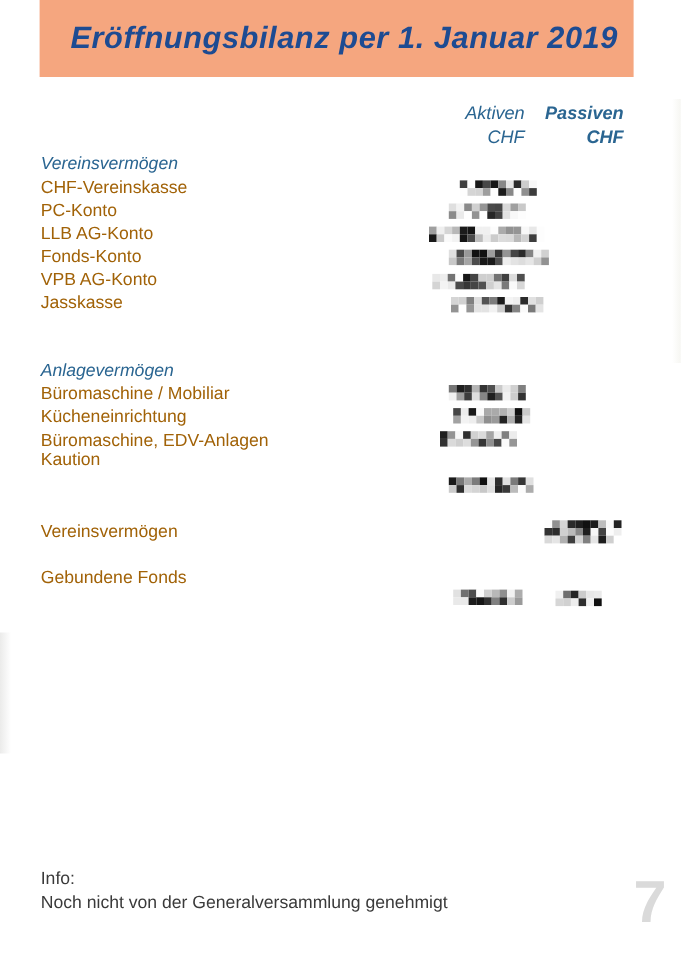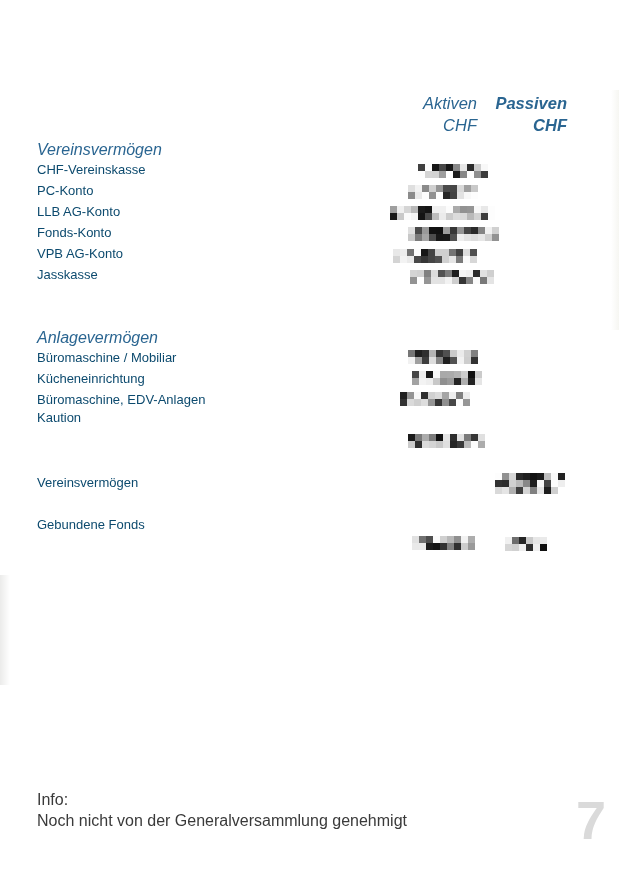--- a/index.html
+++ b/index.html
@@ -31,21 +31,21 @@
   }
   .col-head.aktiven{left:327px;}
   .col-head.passiven{left:417px;font-weight:bold;}
   
   .sec-heading{
     position:absolute;left:37px;
     font-size:16px;font-style:italic;color:#2a6591;
   }
   .row-label{
     position:absolute;left:37px;
-    font-size:13px;color:#0c4a6e;white-space:nowrap;
+    font-size:16px;color:#a16207;white-space:nowrap;
   }
   
   .mosaic{position:absolute;display:flex;flex-wrap:wrap;font-size:0;line-height:0;}
   .mosaic i{display:block;width:7px;height:7px;}
   
   .footer{
     position:absolute;left:37px;top:789px;
     font-size:16px;line-height:21px;color:#3a3a3a;
   }
   .page-number{
@@ -61,20 +61,23 @@
   .edge-right{
     position:absolute;right:0;top:90px;width:8px;height:240px;
     background:linear-gradient(to left,#f6f6f2,rgba(255,255,255,0));
   }
 </style>
 </head>
 <body>
 
 <div id="page">
 
+  <div class="title-band">
+    <h1>Eröffnungsbilanz per 1. Januar 2019</h1>
+  </div>
 
   <div class="col-head aktiven">
     <div>Aktiven</div>
     <div>CHF</div>
   </div>
   <div class="col-head passiven">
     <div>Passiven</div>
     <div>CHF</div>
   </div>
 

